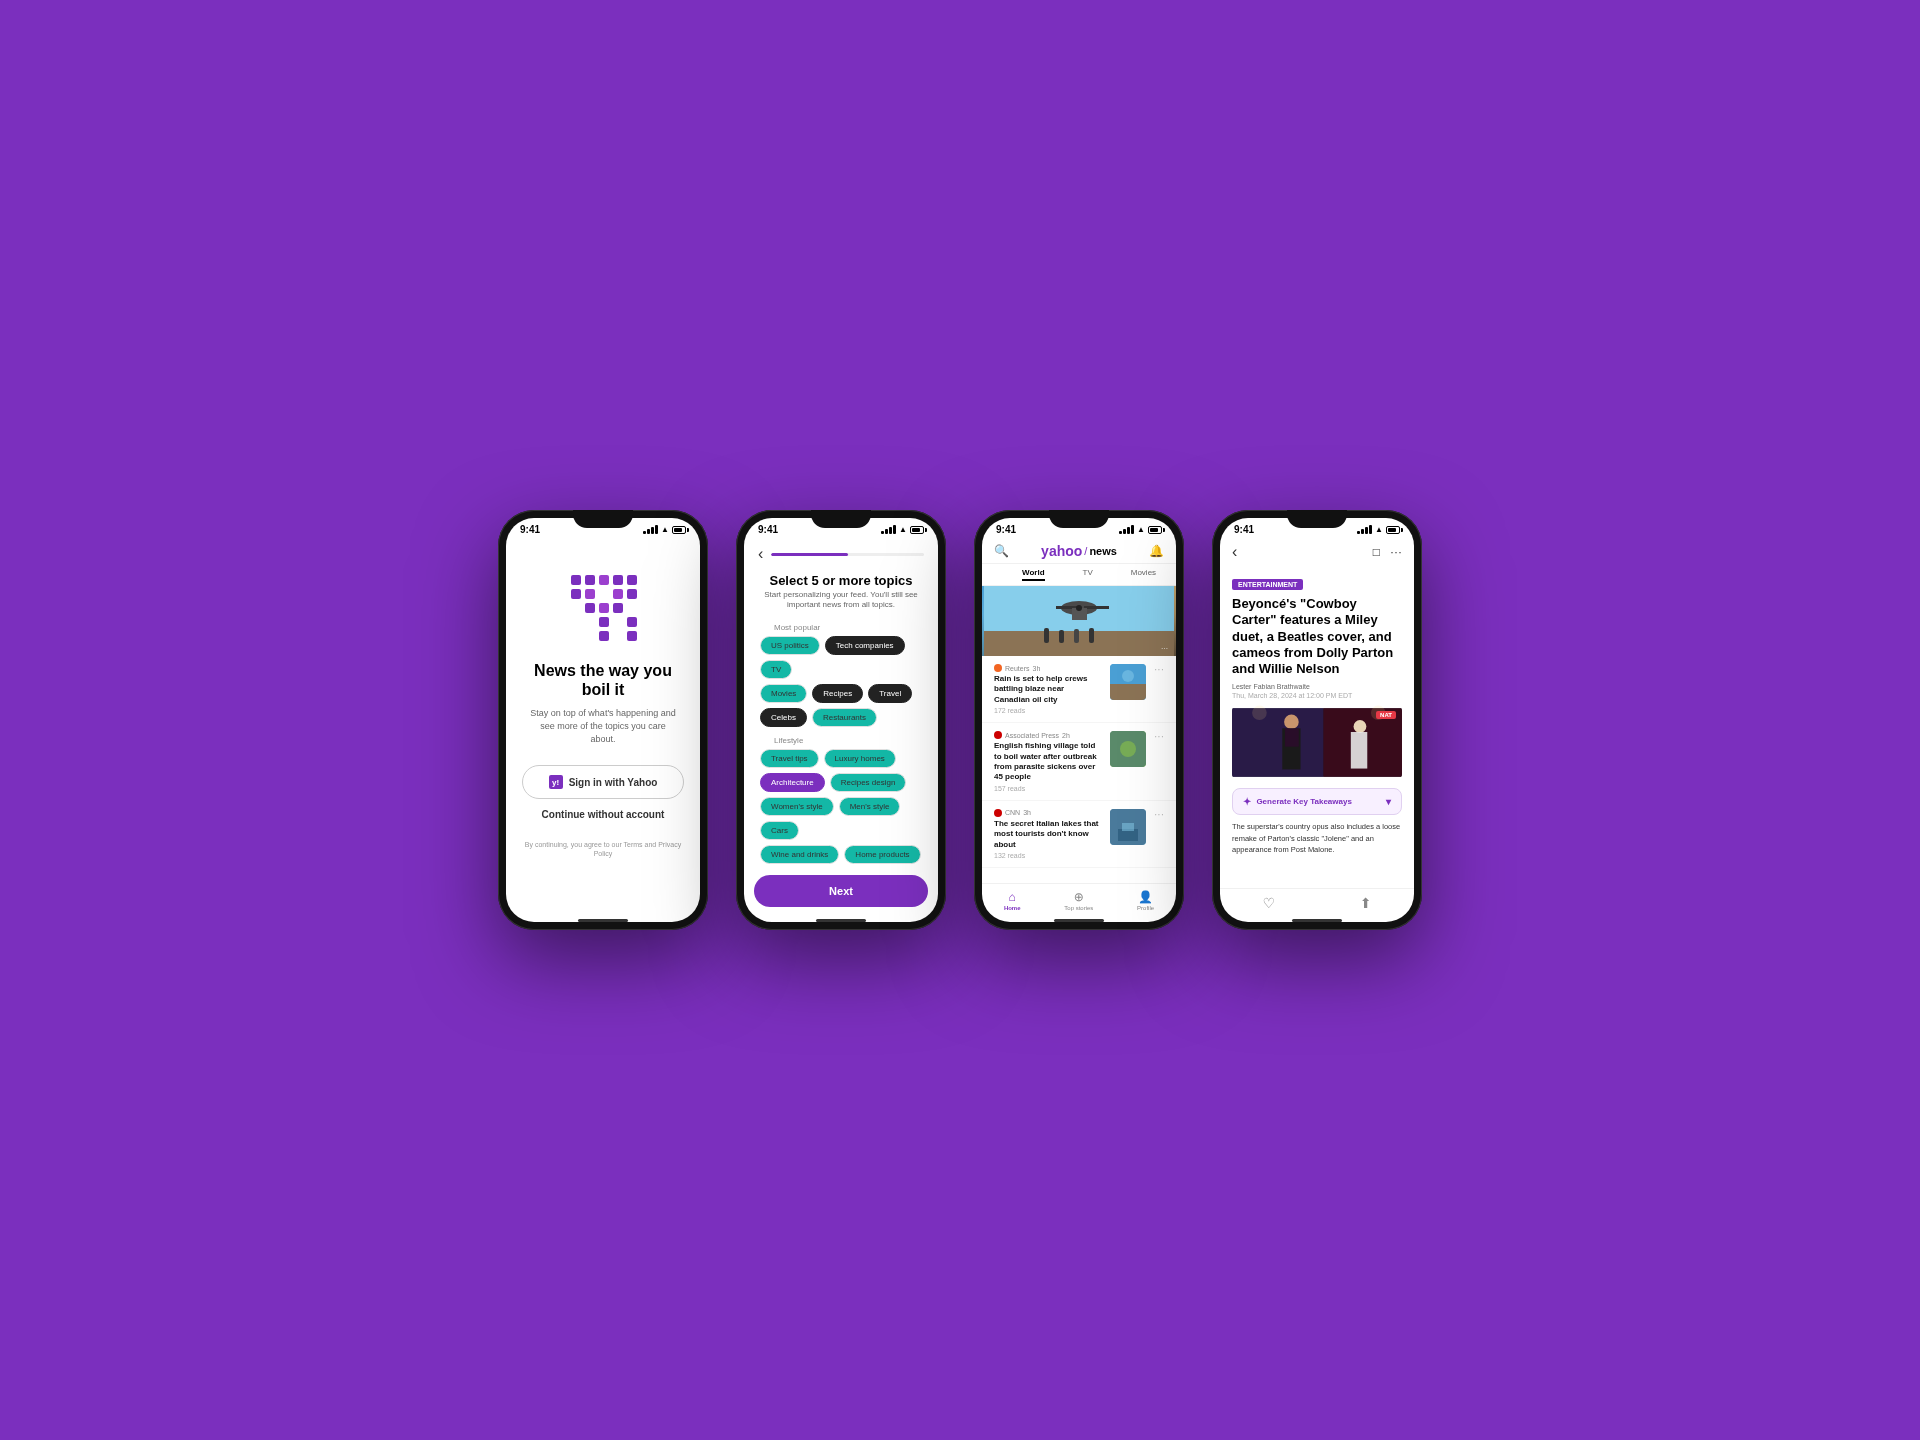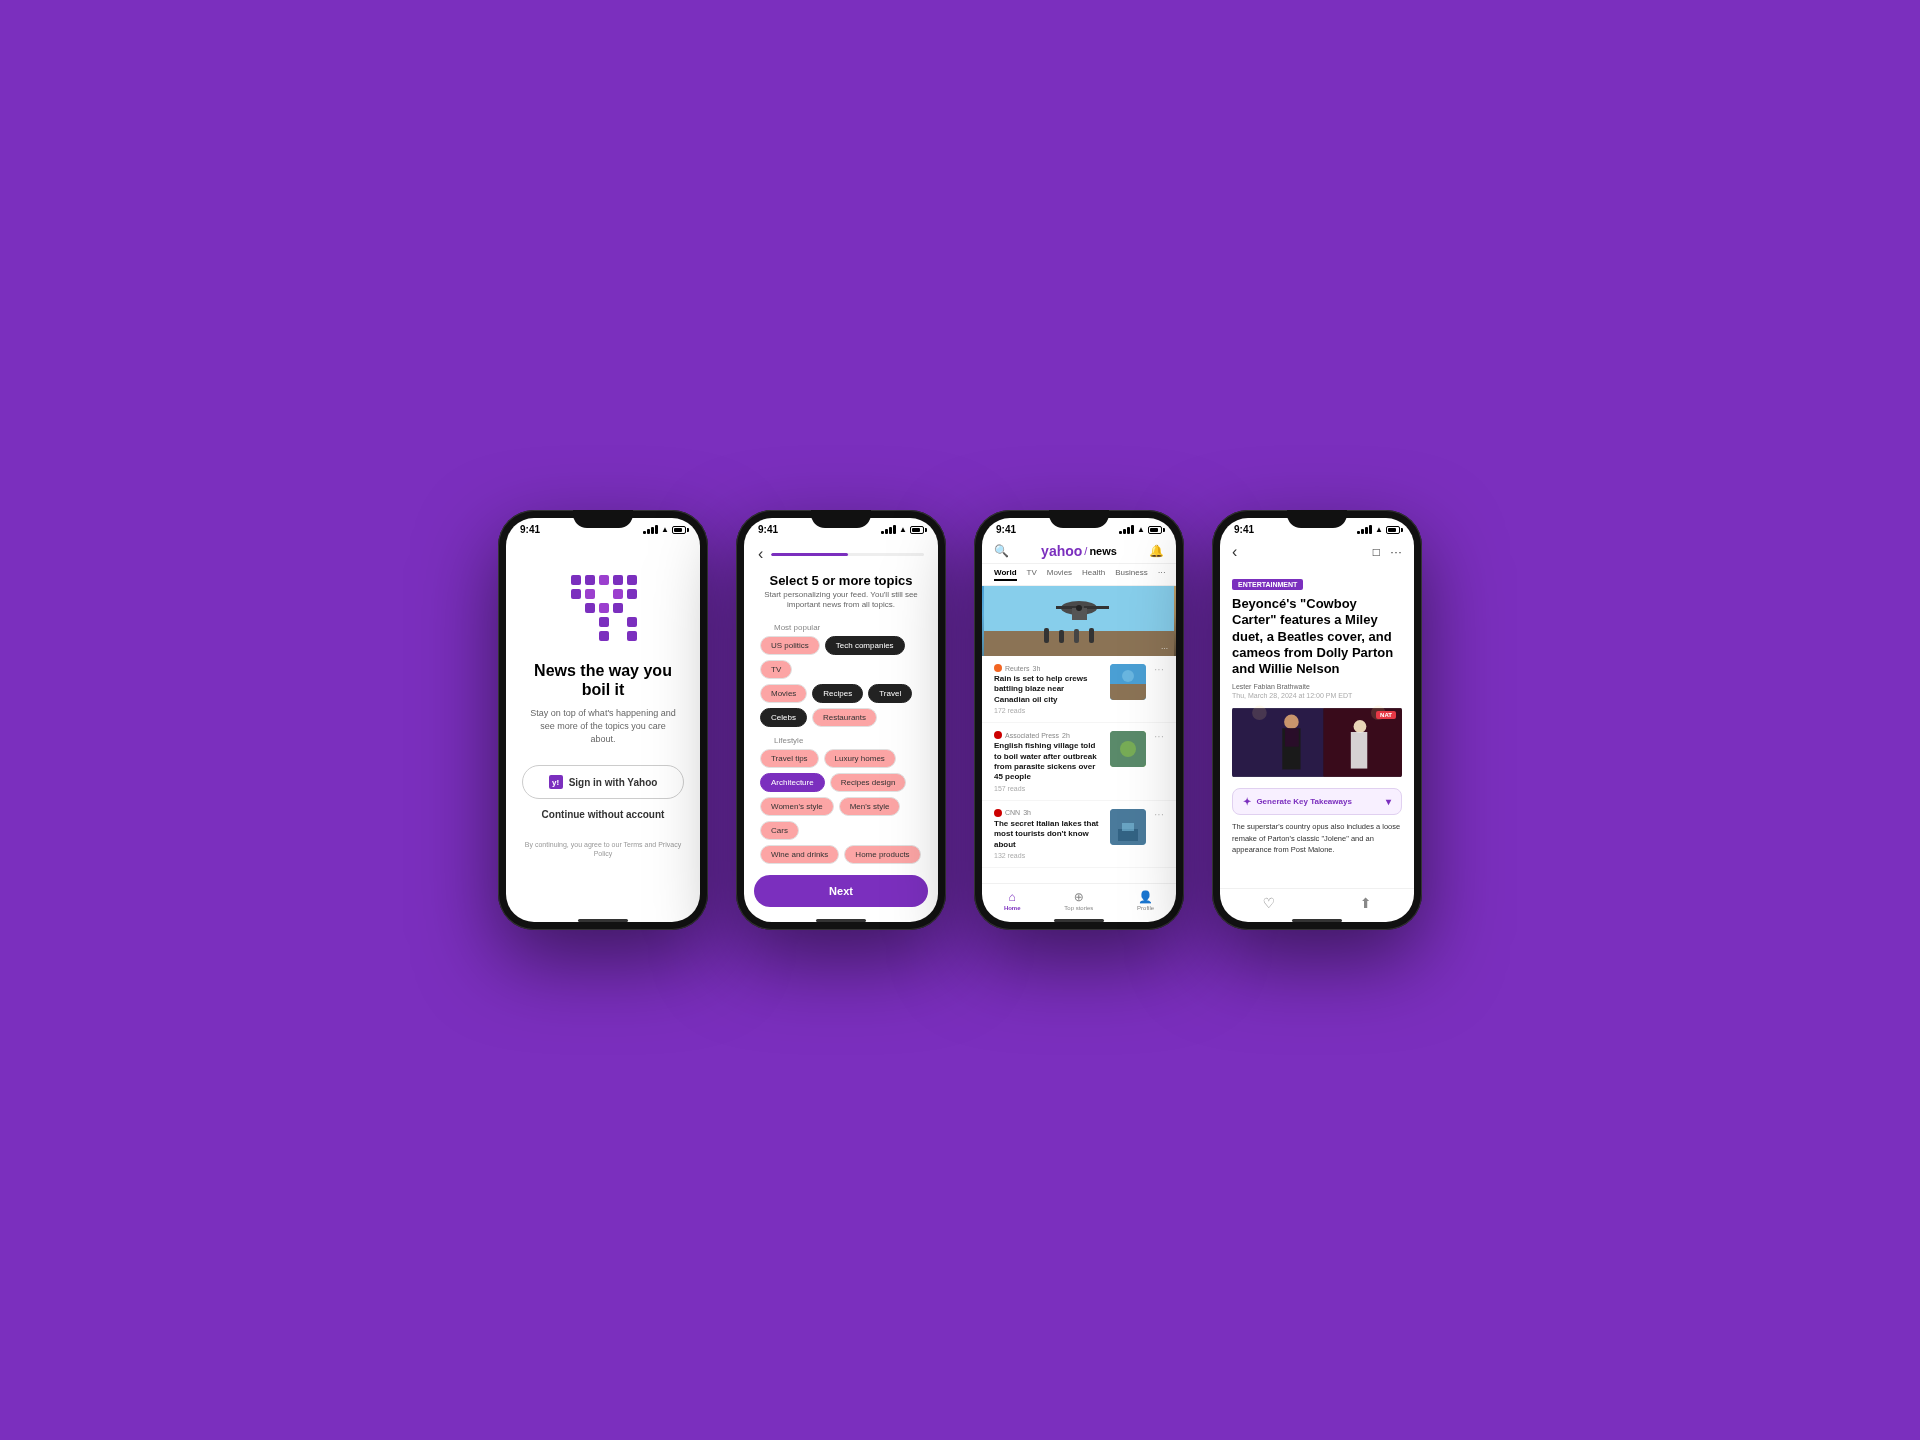--- a/index.html
+++ b/index.html
@@ -223,21 +223,21 @@
     .topic-chip {
       padding: 4px 10px;
       border-radius: 16px;
       font-size: 8px;
       font-weight: 500;
       cursor: pointer;
       white-space: nowrap;
     }
 
     .topic-chip.default {
-      background: #fca5a5;
+      background: #14b8a6;
       color: #333;
       border: 1px solid #e0e0e0;
     }
 
     .topic-chip.selected {
       background: #222;
       color: #fff;
       border: 1px solid #222;
     }
 
@@ -306,20 +306,21 @@
       flex-shrink: 0;
     }
 
     .news-tab {
       font-size: 8px;
       font-weight: 500;
       color: #666;
       white-space: nowrap;
       cursor: pointer;
       padding-bottom: 2px;
+      margin-left: 28px;
     }
 
     .news-tab.active {
       color: #000;
       font-weight: 700;
       border-bottom: 2px solid #000;
     }
 
     .news-feed {
       flex: 1;

